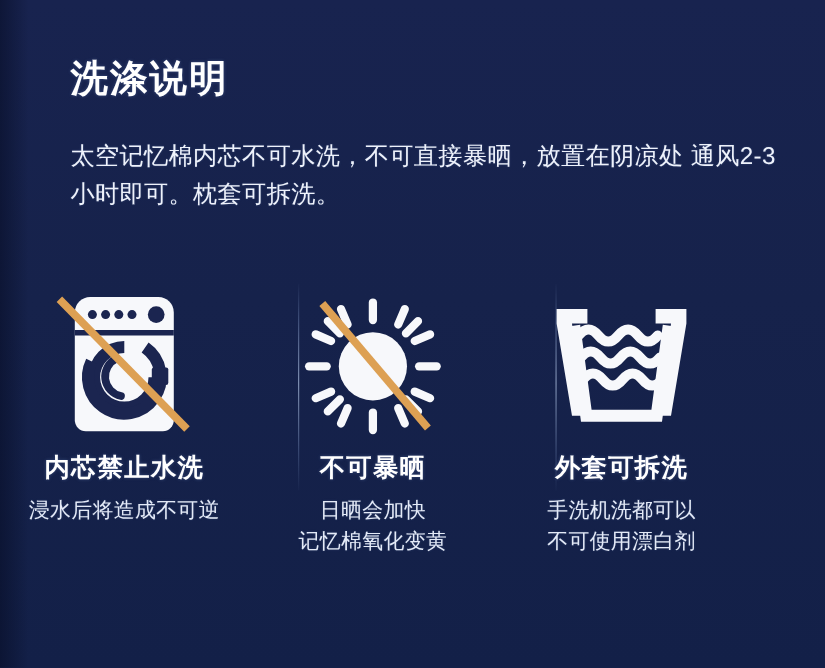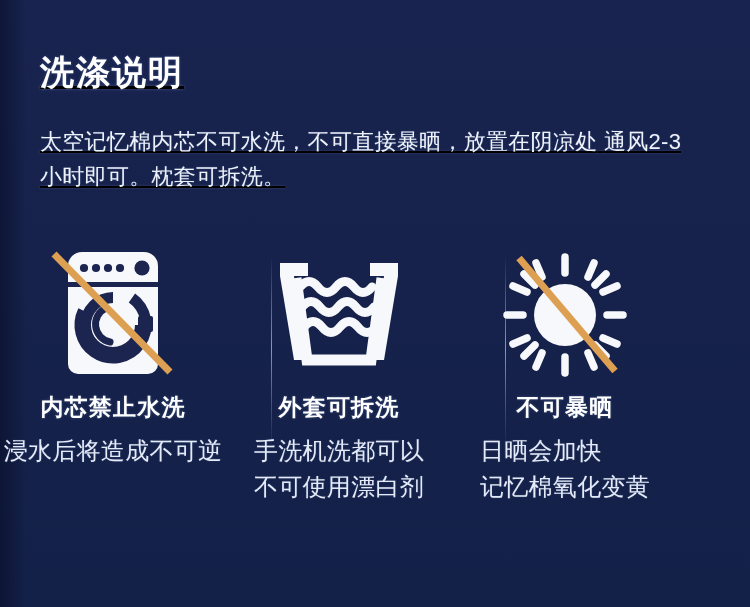--- a/index.html
+++ b/index.html
@@ -21,24 +21,23 @@
     height: 607px;
     background:
       linear-gradient(90deg, rgba(6,12,36,0.55) 0px, rgba(6,12,36,0.0) 26px),
       linear-gradient(180deg, #18234f 0%, #16224b 45%, #132048 100%);
     overflow: hidden;
   }
 
   
   .header {
     position: absolute;
-    left: 40px;
+    left: 64px;
     top: 52px;
     width: 660px;
-    text-decoration: underline;
   }
   .title {
     font-size: 34px;
     font-weight: 700;
     color: #ffffff;
     letter-spacing: 2px;
     line-height: 1.2;
     text-shadow: 0 0 3px rgba(130,160,220,0.35);
   }
   .subtitle {
@@ -49,21 +48,21 @@
     line-height: 1.62;
     letter-spacing: 0.3px;
     max-width: 665px;
     text-shadow: 0 0 2px rgba(120,150,210,0.3);
   }
 
   
   .cols {
     position: absolute;
     left: 0;
-    top: 250px;
+    top: 268px;
     width: 678px;
     height: 280px;
     display: flex;
     align-items: flex-start;
   }
   .col {
     flex: 1 1 0;
     display: flex;
     flex-direction: column;
     align-items: center;
@@ -85,24 +84,25 @@
     font-size: 23px;
     font-weight: 700;
     color: #ffffff;
     letter-spacing: 1.2px;
     line-height: 1.2;
     text-align: center;
     text-shadow: 0 0 3px rgba(130,160,220,0.35);
   }
   .col-desc {
     margin-top: 11px;
-    font-size: 24px;
+    font-size: 19px;
     font-weight: 400;
     color: #e4eaf7;
     line-height: 1.5;
+    text-align: center;
     letter-spacing: 0.3px;
     text-shadow: 0 0 2px rgba(120,150,210,0.28);
     max-width: 230px;
   }
   .col-desc .line { display: block; }
 
   
   .divider {
     position: absolute;
     top: 258px;
@@ -157,48 +157,20 @@
           <path d="M48 56 a18 18 0 0 0 4 34" fill="none" stroke="#1b2550" stroke-width="7" stroke-linecap="round"></path>
 
           <rect x="80" y="64" width="15" height="16" rx="2" fill="#1b2550"></rect>
 
           <line x1="-4" y1="2" x2="112" y2="120" stroke="#dda053" stroke-width="7"></line>
         </svg>
       </div>
       <div class="col-title">内芯禁止水洗</div>
       <div class="col-desc">
         <span class="line">浸水后将造成不可逆</span>
-      </div>
-    </div>
-
-    <div class="col">
-      <div class="icon-wrap">
-        <svg width="126" height="112" viewBox="0 0 126 112" aria-hidden="true">
-
-          <path d="M4 4 h26 v14 h66 v-14 h26 v22 h-17 l-11 82 h-62 l-11 -82 h-17 z" fill="#f7f8fb" opacity="0"></path>
-          <path d="M4 4 h26 v12 L36 16 l10 84 h34 l10 -84 L96 16 V4 h26 v12 h-14 l-12 92 h-66 l-12 -92 h-14 z" fill="#f7f8fb" opacity="0"></path>
-
-          <path d="M4 4 h28 v13 h-14 l11 84 h-11 L4 17 z" fill="#f7f8fb"></path>
-
-          <path d="M122 4 h-28 v13 h14 l-11 84 h11 L122 17 z" fill="#f7f8fb"></path>
-
-          <path d="M18 17 h90 l-11 84 h-68 z" fill="none" stroke="#f7f8fb" stroke-width="0"></path>
-          <path d="M20 19 L31 101 h64 L106 19" fill="none" stroke="#f7f8fb" stroke-width="11" stroke-linejoin="miter"></path>
-
-          <g fill="none" stroke="#f7f8fb" stroke-width="9" stroke-linecap="round">
-            <path d="M24 28 q9 -11 18 0 q9 11 18 0 q9 -11 18 0 q9 11 18 0"></path>
-            <path d="M26 48 q9 -11 18 0 q9 11 18 0 q9 -11 18 0 q9 11 18 0"></path>
-            <path d="M28 68 q9 -11 18 0 q9 11 18 0 q9 -11 18 0 q9 11 18 0"></path>
-          </g>
-        </svg>
-      </div>
-      <div class="col-title">外套可拆洗</div>
-      <div class="col-desc">
-        <span class="line">手洗机洗都可以</span>
-        <span class="line">不可使用漂白剂</span>
       </div>
     </div>
 
     <div class="col">
       <div class="icon-wrap">
         <svg width="124" height="124" viewBox="0 0 124 124" aria-hidden="true">
           <g fill="#f7f8fb">
             <circle cx="62" cy="62" r="31"></circle>
           </g>
           <g stroke="#f7f8fb" stroke-width="7.5" stroke-linecap="round">
@@ -223,14 +195,42 @@
           <line x1="16" y1="5" x2="112" y2="118" stroke="#dda053" stroke-width="7"></line>
         </svg>
       </div>
       <div class="col-title">不可暴晒</div>
       <div class="col-desc">
         <span class="line">日晒会加快</span>
         <span class="line">记忆棉氧化变黄</span>
       </div>
     </div>
 
+    <div class="col">
+      <div class="icon-wrap">
+        <svg width="126" height="112" viewBox="0 0 126 112" aria-hidden="true">
+
+          <path d="M4 4 h26 v14 h66 v-14 h26 v22 h-17 l-11 82 h-62 l-11 -82 h-17 z" fill="#f7f8fb" opacity="0"></path>
+          <path d="M4 4 h26 v12 L36 16 l10 84 h34 l10 -84 L96 16 V4 h26 v12 h-14 l-12 92 h-66 l-12 -92 h-14 z" fill="#f7f8fb" opacity="0"></path>
+
+          <path d="M4 4 h28 v13 h-14 l11 84 h-11 L4 17 z" fill="#f7f8fb"></path>
+
+          <path d="M122 4 h-28 v13 h14 l-11 84 h11 L122 17 z" fill="#f7f8fb"></path>
+
+          <path d="M18 17 h90 l-11 84 h-68 z" fill="none" stroke="#f7f8fb" stroke-width="0"></path>
+          <path d="M20 19 L31 101 h64 L106 19" fill="none" stroke="#f7f8fb" stroke-width="11" stroke-linejoin="miter"></path>
+
+          <g fill="none" stroke="#f7f8fb" stroke-width="9" stroke-linecap="round">
+            <path d="M24 28 q9 -11 18 0 q9 11 18 0 q9 -11 18 0 q9 11 18 0"></path>
+            <path d="M26 48 q9 -11 18 0 q9 11 18 0 q9 -11 18 0 q9 11 18 0"></path>
+            <path d="M28 68 q9 -11 18 0 q9 11 18 0 q9 -11 18 0 q9 11 18 0"></path>
+          </g>
+        </svg>
+      </div>
+      <div class="col-title">外套可拆洗</div>
+      <div class="col-desc">
+        <span class="line">手洗机洗都可以</span>
+        <span class="line">不可使用漂白剂</span>
+      </div>
+    </div>
+
   </div>
 </div>
 
 </body></html>

